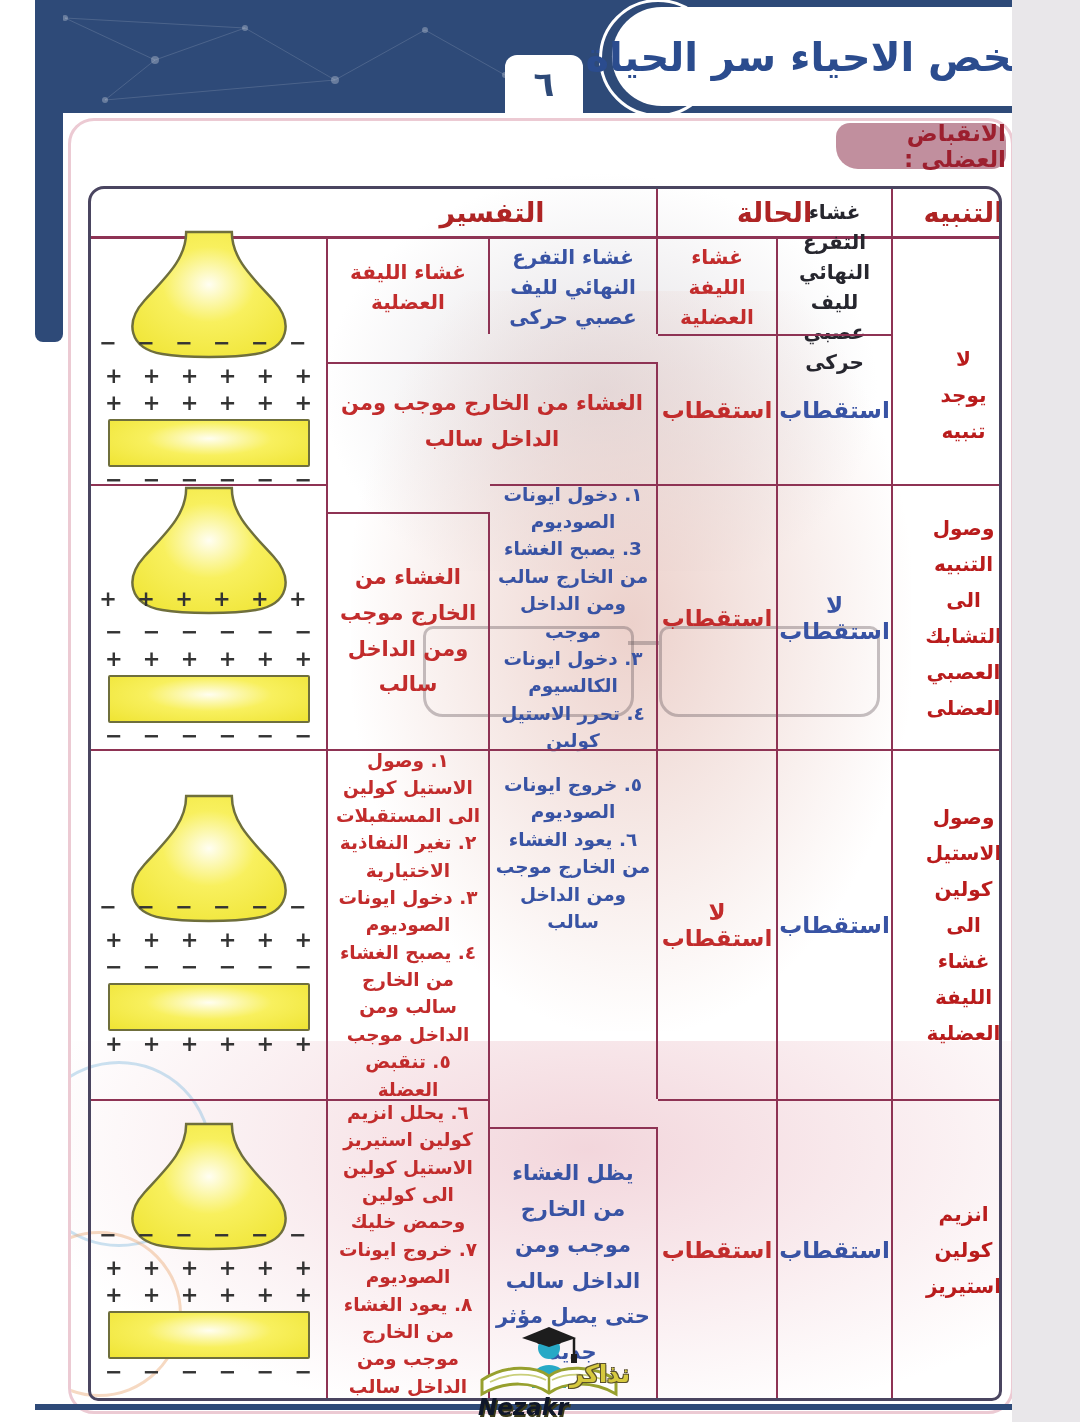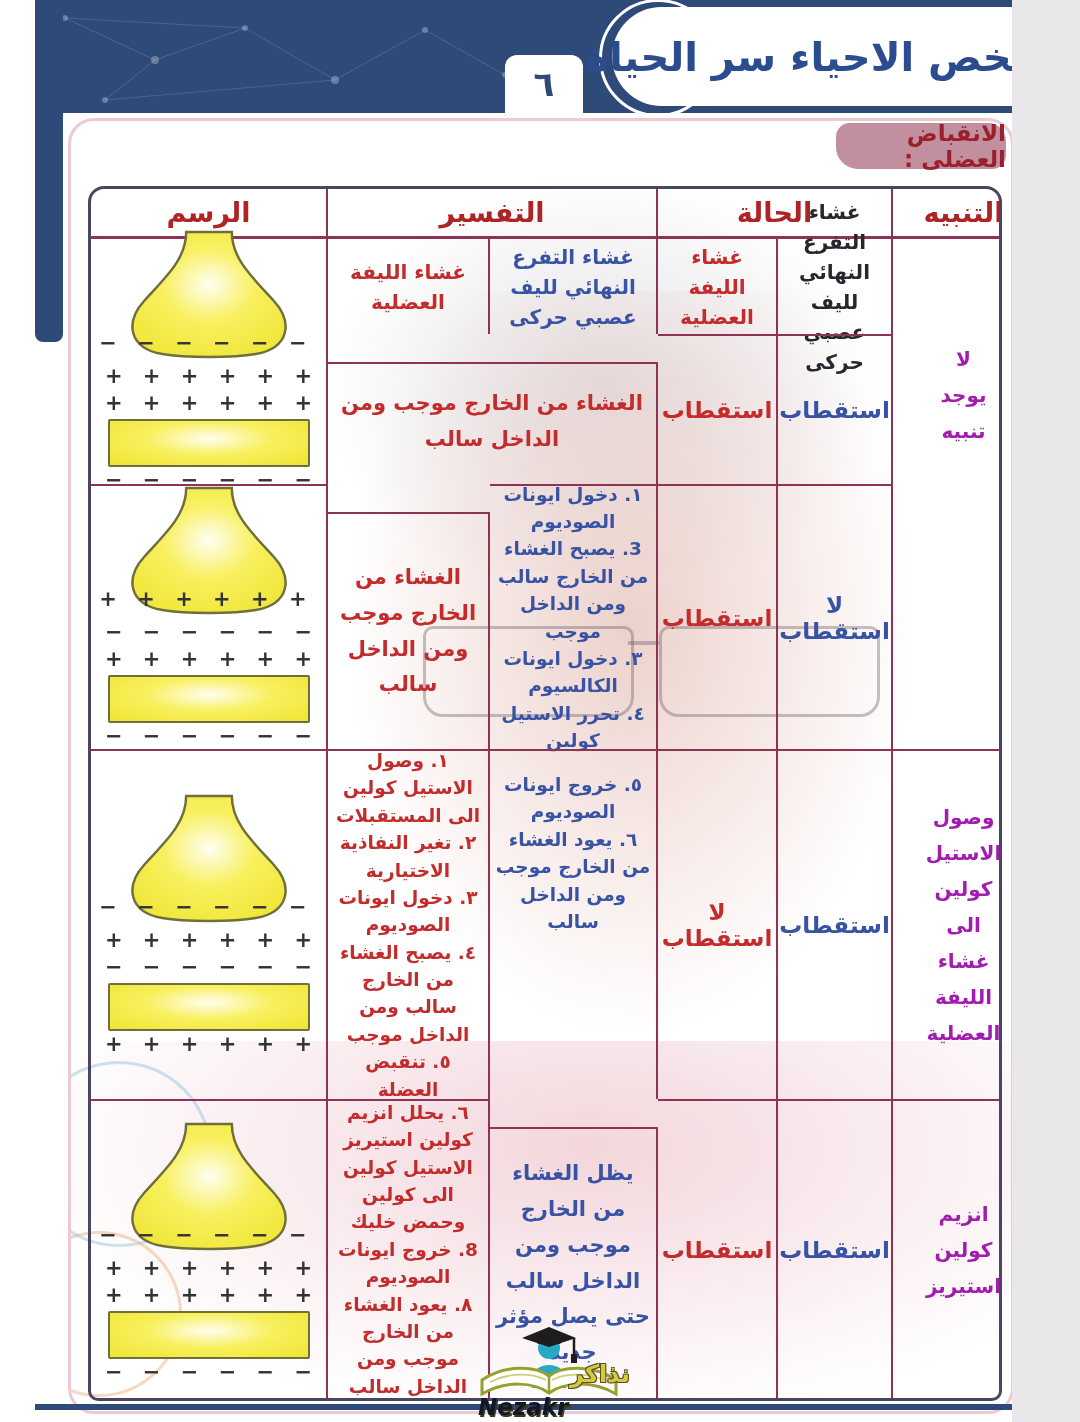--- a/index.html
+++ b/index.html
@@ -85,21 +85,21 @@
   }
   .cell.c1{border-right:none;padding-left:40px;}
   .cell.r1{border-top:none;}
   .cell.thick{border-top-width:3px;}
   .hdr{color:#ae2424;font-weight:bold;font-size:27px;}
   .sub{font-weight:bold;font-size:20px;line-height:1.5;}
   .dark{color:#26262e;}
   .red{color:#c22c2c;}
   .blue{color:#3853a4;}
   .state{font-weight:bold;font-size:23px;}
-  .stim{font-weight:bold;font-size:20px;line-height:1.8;color:#a21caf;white-space:pre-line;}
+  .stim{font-weight:bold;font-size:20px;line-height:1.8;color:#b91c1c;white-space:pre-line;}
   .list{font-weight:bold;font-size:18.5px;line-height:1.48;white-space:pre-line;}
   .onetext{font-weight:bold;font-size:21px;line-height:1.7;white-space:pre-line;margin-top:28px;}
   
   .drawing{width:212px;display:flex;flex-direction:column;align-items:center;}
   .bell-wrap{position:relative;width:196px;height:134px;}
   .charges{
     font-weight:bold;color:#333;font-size:21px;line-height:1;
     word-spacing:13px;text-align:center;margin:3px 0;white-space:nowrap;
   }
   .bell-charges{position:absolute;left:0;right:0;bottom:9px;margin:0;}
@@ -183,21 +183,20 @@
 
 <div class="section-label">
   <span>الانقباض العضلى :</span>
 </div>
 
 <div class="table">
 
   <div class="cell hdr c1 r1" style="grid-area:1/1">التنبيه</div>
   <div class="cell hdr r1" style="grid-area:1/2/2/4">الحالة</div>
   <div class="cell hdr r1" style="grid-area:1/4/2/6">التفسير</div>
-  <div class="cell hdr r1" style="grid-area:1/6">الرسم</div>
 
   <div class="cell stim c1 thick" style="grid-area:2/1/4/2;padding-top:70px">لا يوجد تنبيه</div>
   <div class="cell sub dark thick" style="grid-area:2/2">غشاء التفرع النهائي لليف عصبي حركى</div>
   <div class="cell sub red thick" style="grid-area:2/3">غشاء الليفة العضلية</div>
   <div class="cell sub blue thick" style="grid-area:2/4">غشاء التفرع النهائي لليف عصبي حركى</div>
   <div class="cell sub red thick" style="grid-area:2/5">غشاء الليفة العضلية</div>
 
   <div class="cell thick" style="grid-area:2/6/4/7">
     <div class="drawing">
       <div class="bell-wrap">
@@ -210,20 +209,21 @@
       <div class="charges">+ + + + + +</div>
       <div class="fiber-rect"></div>
       <div class="charges">− − − − − −</div>
     </div>
   </div>
 
   <div class="cell state blue" style="grid-area:3/2">استقطاب</div>
   <div class="cell state red" style="grid-area:3/3">استقطاب</div>
   <div class="cell onetext red" style="grid-area:3/4/4/6;align-items:flex-start;padding-top:22px">الغشاء من الخارج موجب ومن الداخل سالب</div>
 
+  <div class="cell stim c1" style="grid-area:4/1">وصول التنبيه الى التشابك العصبي العضلى</div>
   <div class="cell state blue" style="grid-area:4/2">لا استقطاب</div>
   <div class="cell state red" style="grid-area:4/3">استقطاب</div>
   <div class="cell list blue" style="grid-area:4/4">١. دخول ايونات الصوديوم
 3. يصبح الغشاء من الخارج سالب ومن الداخل موجب
 ٣. دخول ايونات الكالسيوم
 ٤. تحرر الاستيل كولين</div>
   <div class="cell onetext red" style="grid-area:4/5">الغشاء من الخارج موجب ومن الداخل سالب</div>
   <div class="cell" style="grid-area:4/6">
     <div class="drawing">
       <div class="bell-wrap">
@@ -262,21 +262,21 @@
       <div class="fiber-rect"></div>
       <div class="charges">+ + + + + +</div>
     </div>
   </div>
 
   <div class="cell stim c1" style="grid-area:6/1">انزيم كولين استيريز</div>
   <div class="cell state blue" style="grid-area:6/2">استقطاب</div>
   <div class="cell state red" style="grid-area:6/3">استقطاب</div>
   <div class="cell onetext blue" style="grid-area:6/4">يظل الغشاء من الخارج موجب ومن الداخل سالب حتى يصل مؤثر جديد</div>
   <div class="cell list red" style="grid-area:6/5">٦. يحلل انزيم كولين استيريز الاستيل كولين الى كولين وحمض خليك
-8. خروج ايونات الصوديوم
+٧. خروج ايونات الصوديوم
 ٨. يعود الغشاء من الخارج موجب ومن الداخل سالب</div>
   <div class="cell" style="grid-area:6/6;align-items:flex-start;padding-top:20px">
     <div class="drawing">
       <div class="bell-wrap">
         <svg width="196" height="134" viewBox="0 0 190 135">
           <path d="M72,3 C72,30 52,48 30,72 C10,94 14,120 48,126 C70,130 120,130 142,126 C176,120 180,94 160,72 C138,48 118,30 118,3 Z" fill="url(#bellGrad)" stroke="#6f6f3c" stroke-width="2.5"></path>
         </svg>
         <div class="charges bell-charges">− − − − − −</div>
       </div>
       <div class="charges">+ + + + + +</div>

